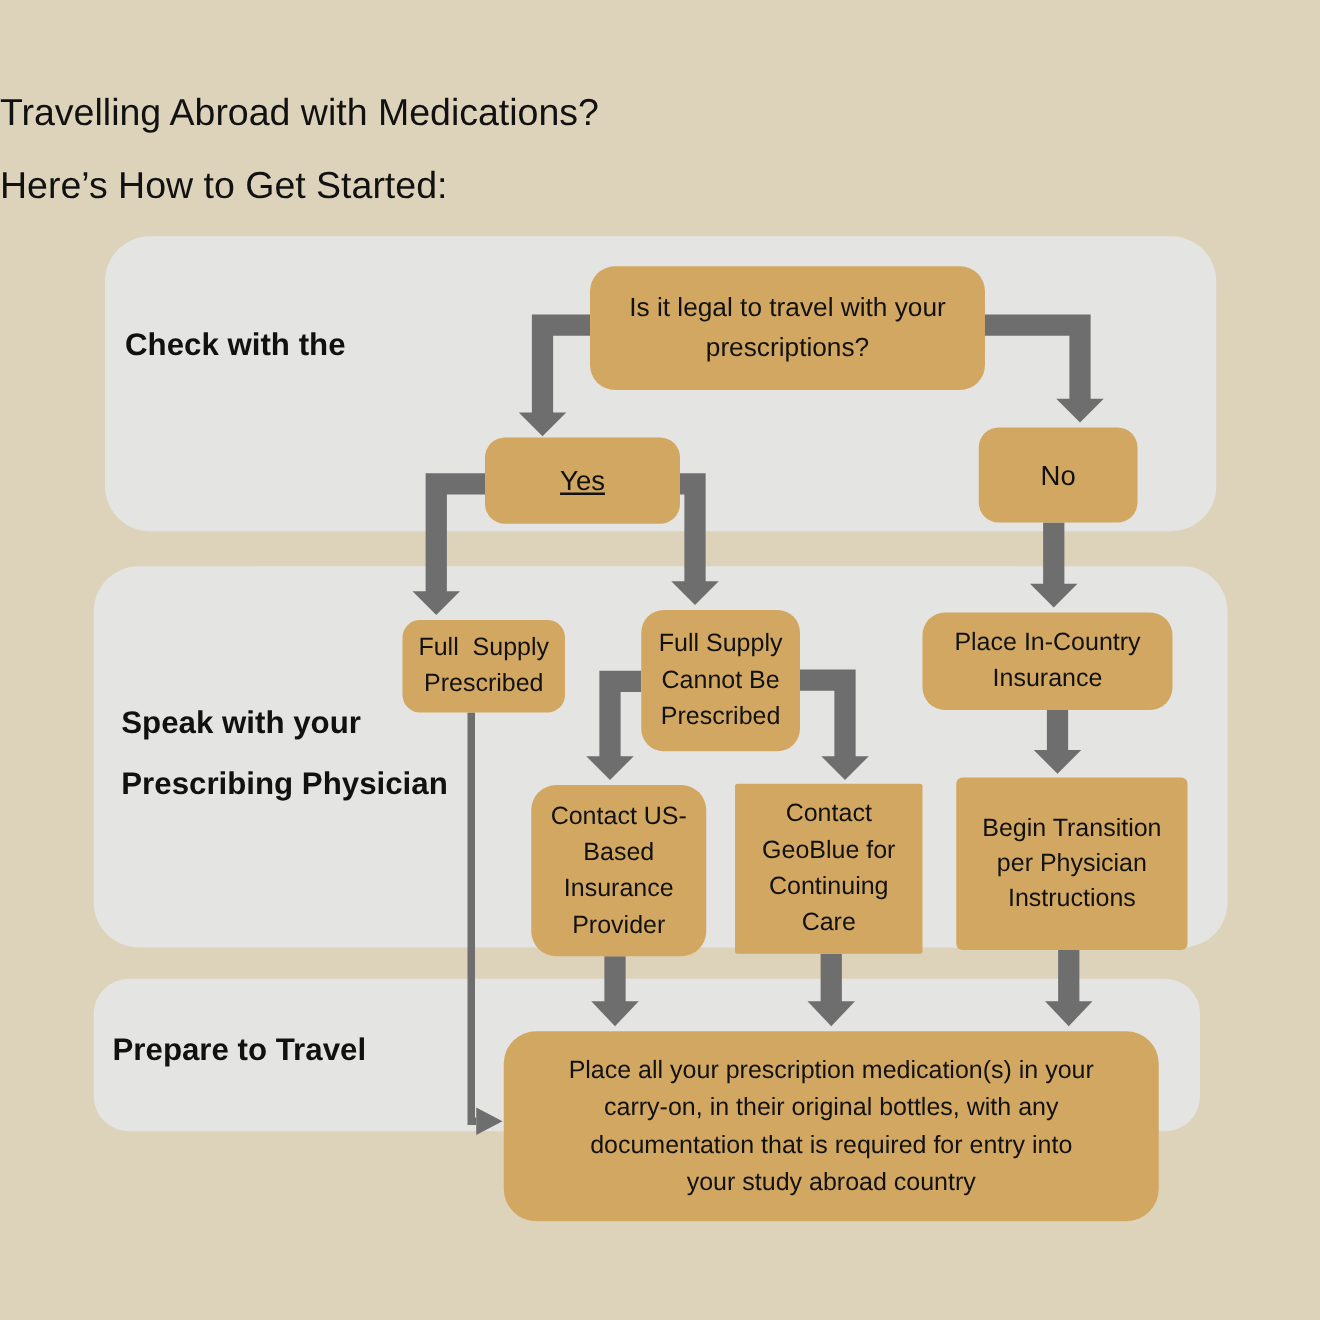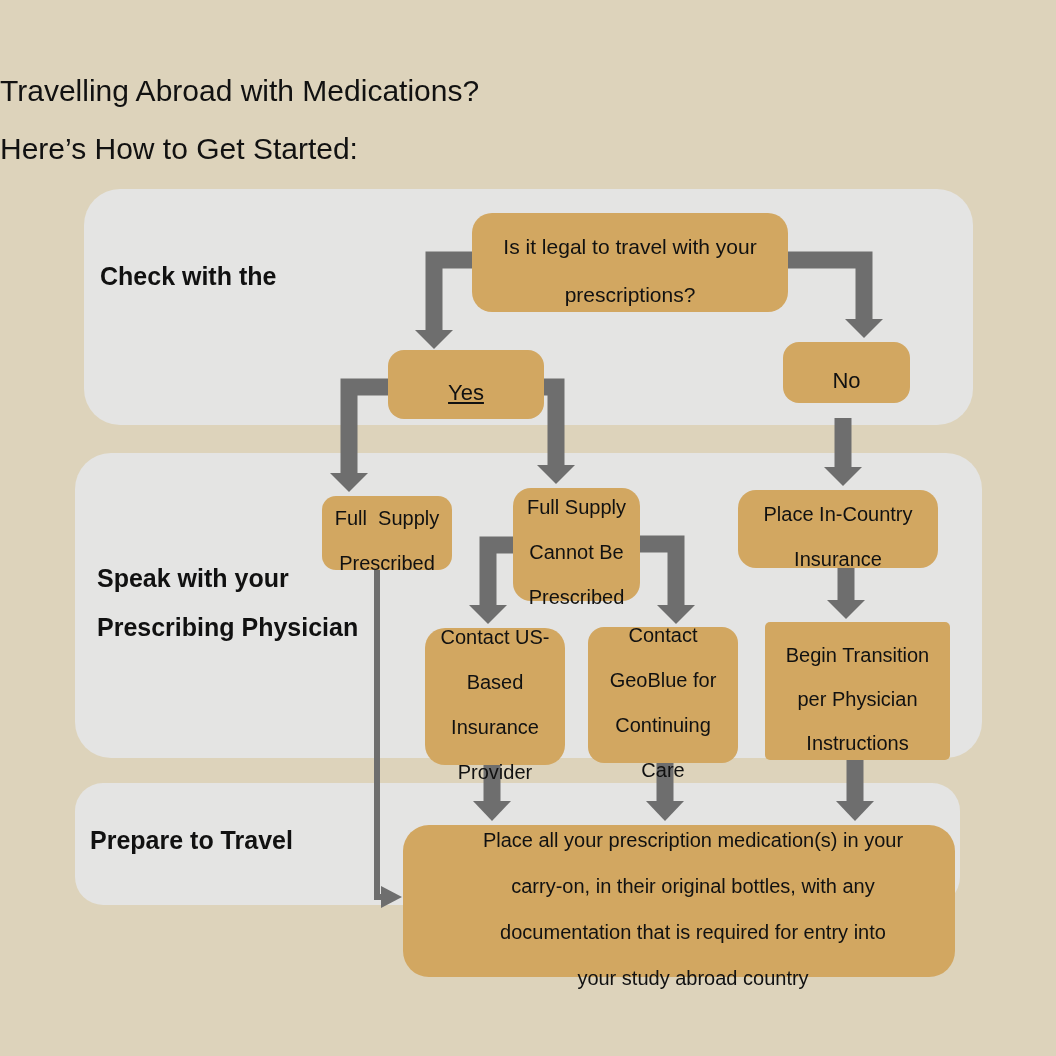--- a/index.html
+++ b/index.html
@@ -25,21 +25,21 @@
   }
   .arrow-layer{ position:absolute; left:0; top:0; width:1056px; height:1056px; }
   .shaft{ fill:none; stroke:var(--arrow); stroke-width:17px; }
   .shaft.thin{ stroke-width:6px; }
   .head{ fill:var(--arrow); stroke:none; }
   .node{
     position:absolute; background:var(--node); border-radius:16px;
     display:flex; flex-direction:column; justify-content:center; align-items:center;
     text-align:center; font-size:20px; line-height:29px; color:var(--text);
   }
-  .node .ln{ white-space:pre-wrap;margin-top:16px; }
+  .node .ln{ white-space:pre-wrap; }
   .node.q{ border-radius:20px; font-size:21px; line-height:32px; }
   .node.yn{ font-size:22px; }
   .node.big{ border-radius:26px; line-height:30px; }
 </style>
 </head>
 <body>
 
 <div class="stage">
 
   <div class="title">
@@ -110,21 +110,21 @@
 
   <div class="node q" style="left:472px; top:213px; width:316px; height:99px;">
     <div class="ln">Is it legal to travel with your</div>
     <div class="ln">prescriptions?</div>
   </div>
 
   <div class="node yn" style="left:388px; top:350px; width:156px; height:69px;text-decoration:underline;">
     <div class="ln">Yes</div>
   </div>
 
-  <div class="node yn" style="left:783px; top:342px; width:127px; height:61px;">
+  <div class="node yn" style="left:783px; top:342px; width:127px; height:76px;">
     <div class="ln">No</div>
   </div>
 
   <div class="node" style="left:322px; top:496px; width:130px; height:74px; border-radius:14px;">
     <div class="ln">Full  Supply</div>
     <div class="ln">Prescribed</div>
   </div>
 
   <div class="node" style="left:513px; top:488px; width:127px; height:113px; border-radius:18px;">
     <div class="ln">Full Supply</div>
@@ -137,33 +137,33 @@
     <div class="ln">Insurance</div>
   </div>
 
   <div class="node" style="left:425px; top:628px; width:140px; height:137px; border-radius:20px;">
     <div class="ln">Contact US-</div>
     <div class="ln">Based</div>
     <div class="ln">Insurance</div>
     <div class="ln">Provider</div>
   </div>
 
-  <div class="node" style="left:588px; top:627px; width:150px; height:136px; border-radius:16px;">
+  <div class="node" style="left:588px; top:627px; width:150px; height:136px; border-radius:2px;">
     <div class="ln">Contact</div>
     <div class="ln">GeoBlue for</div>
     <div class="ln">Continuing</div>
     <div class="ln">Care</div>
   </div>
 
   <div class="node" style="left:765px; top:622px; width:185px; height:138px; border-radius:5px; line-height:28px;">
     <div class="ln">Begin Transition</div>
     <div class="ln">per Physician</div>
     <div class="ln">Instructions</div>
   </div>
 
-  <div class="node big" style="left:403px; top:825px; width:524px; height:152px;padding-left:28px;">
+  <div class="node big" style="left:403px; top:825px; width:524px; height:152px;">
     <div class="ln">Place all your prescription medication(s) in your</div>
     <div class="ln">carry-on, in their original bottles, with any</div>
     <div class="ln">documentation that is required for entry into</div>
     <div class="ln">your study abroad country</div>
   </div>
 
 </div>
 
 </body></html>

